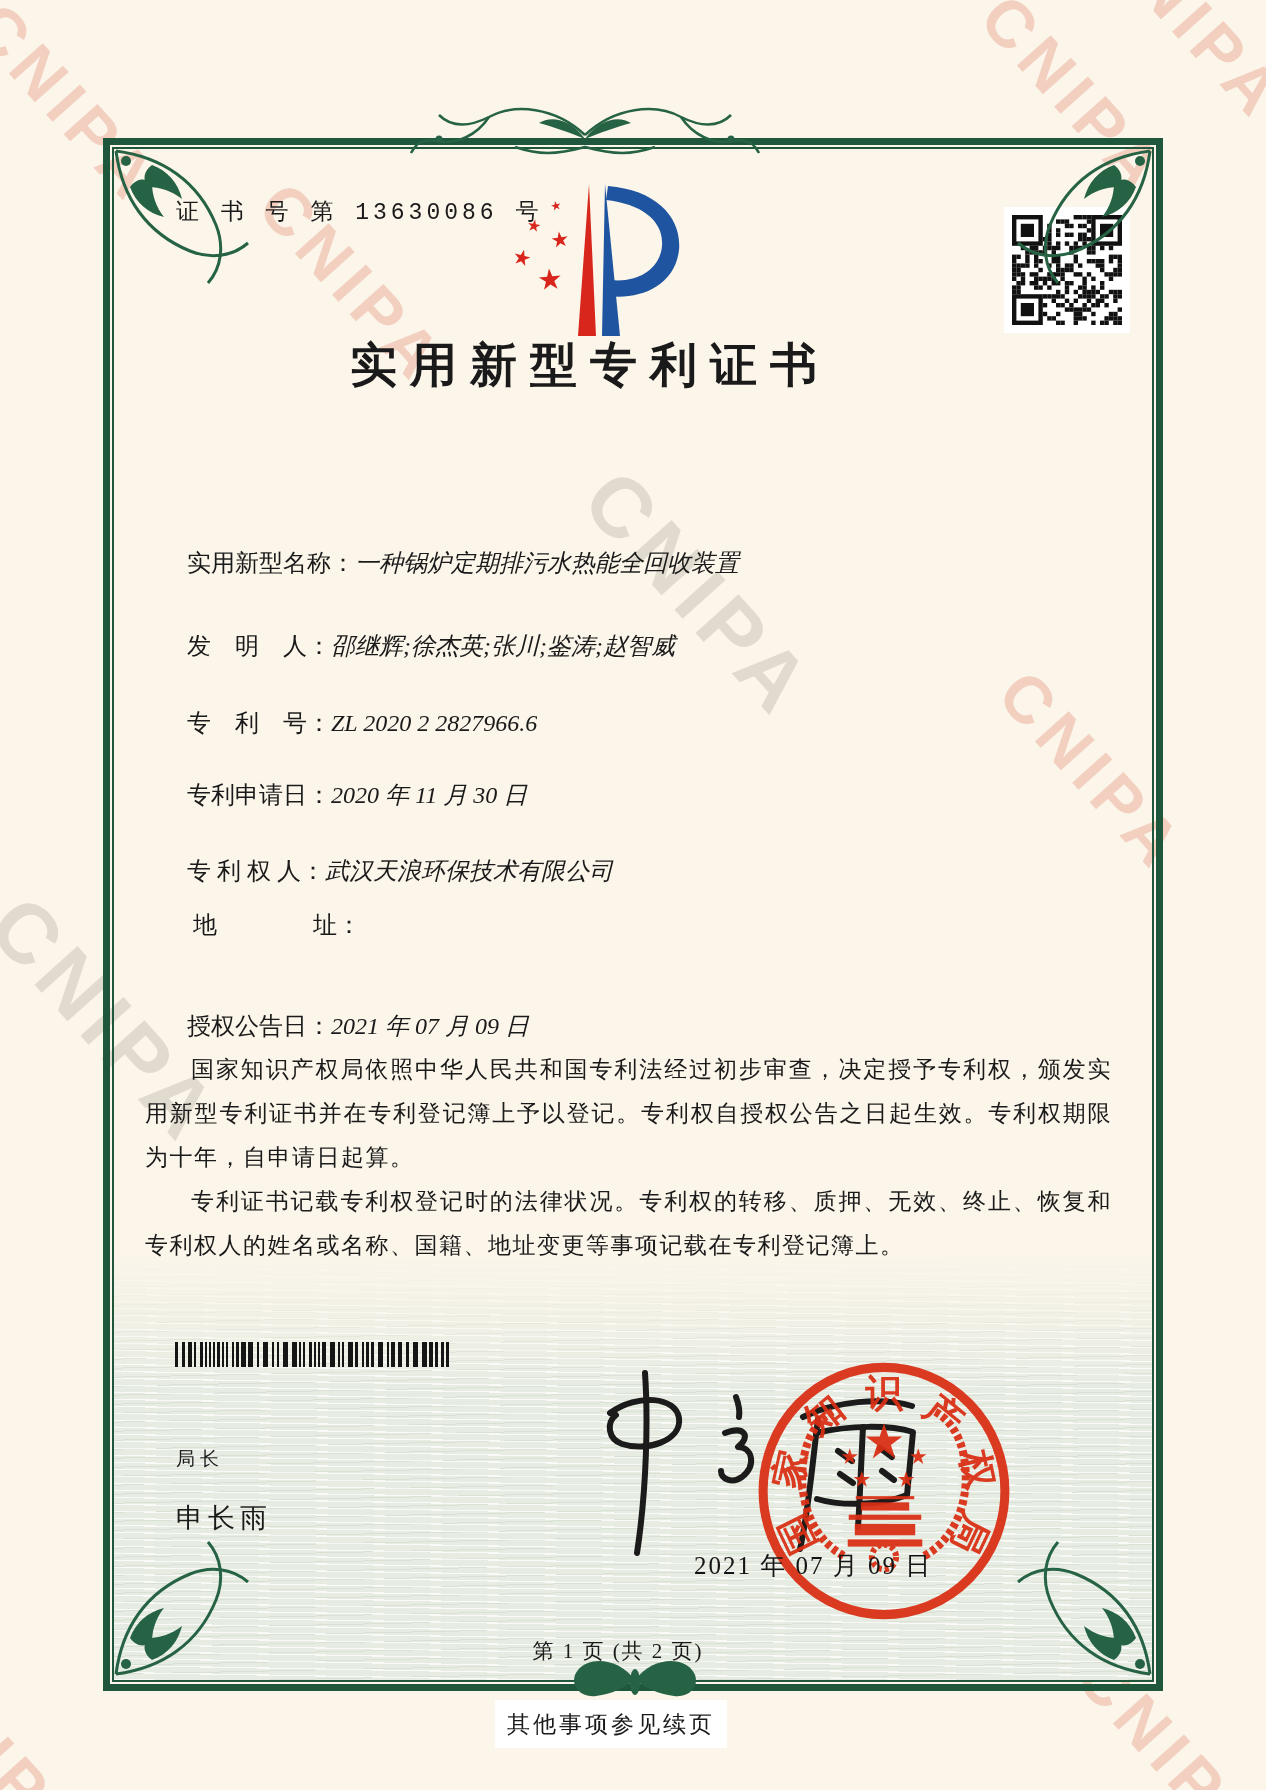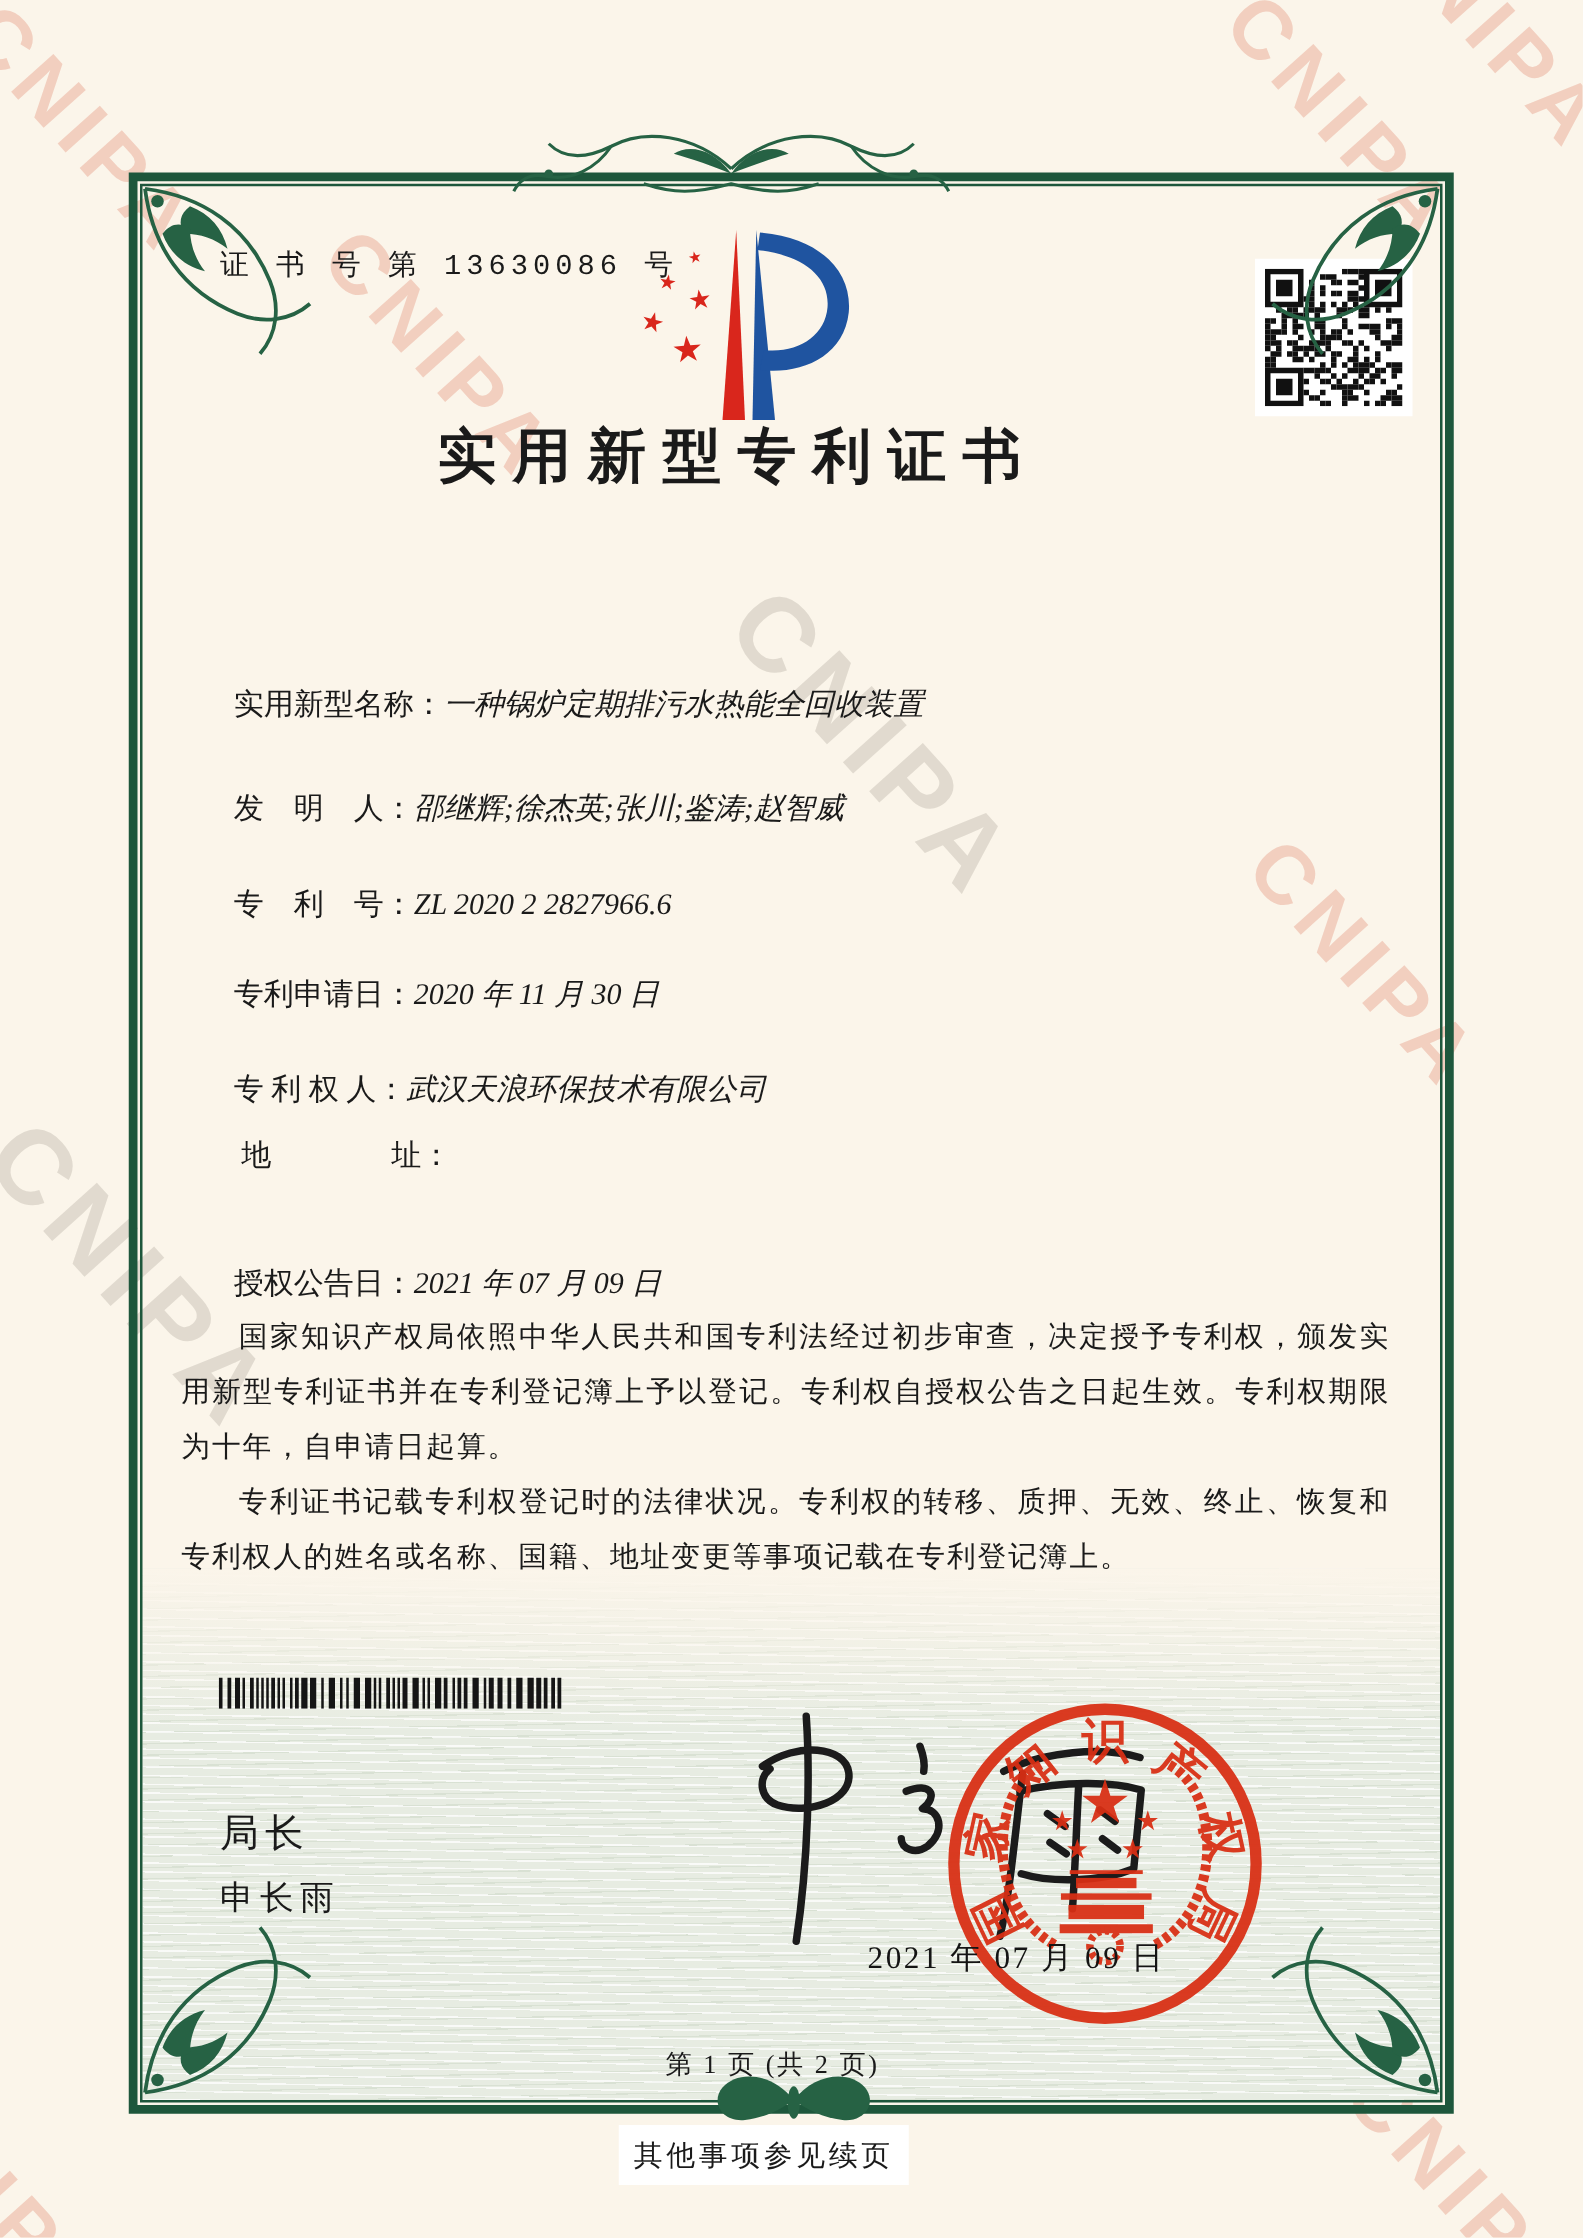--- a/index.html
+++ b/index.html
@@ -56,21 +56,21 @@
     background-image:
       repeating-linear-gradient(1deg, rgba(255,255,255,0.75) 0 1.2px, rgba(255,255,255,0) 1.2px 7px),
       repeating-linear-gradient(-1.2deg, rgba(167,186,160,0.22) 0 1px, rgba(255,255,255,0) 1px 9px);
   }
   .green-sec::before{
     content:"";position:absolute;left:0;top:0;width:100%;height:130px;
     background:linear-gradient(#fbf5ea, rgba(251,245,234,0));
   }
   
   .barcode{position:absolute;left:175px;top:1342px;z-index:2;}
-  .director-title{position:absolute;left:176px;top:1446px;font-family:"Liberation Sans","DejaVu Sans",sans-serif;font-size:31px;font-weight:500;letter-spacing:5px;z-index:2;}
+  .director-title{position:absolute;left:176px;top:1446px;font-family:"Liberation Sans","DejaVu Sans",sans-serif;font-size:19px;font-weight:500;letter-spacing:5px;z-index:2;}
   .director-name{position:absolute;left:176px;top:1500px;font-family:"Liberation Sans","DejaVu Sans",sans-serif;font-size:27px;font-weight:500;letter-spacing:5px;z-index:2;}
   .signature{position:absolute;left:550px;top:1355px;z-index:3;}
   .seal{position:absolute;left:748px;top:1352px;z-index:4;}
   .seal-char{font-family:"Liberation Serif","DejaVu Serif",serif;font-weight:700;font-size:37px;fill:#d92f14;}
   .seal-date{position:absolute;left:694px;top:1549px;font-size:25px;letter-spacing:2px;color:#141414;z-index:5;white-space:pre;}
   .page-ind{position:absolute;left:0;top:1637px;width:1236px;text-align:center;font-size:21px;letter-spacing:2px;z-index:2;}
   .cont-strip{
     position:absolute;left:495px;top:1700px;width:232px;height:48px;background:#ffffff;
     display:flex;align-items:center;justify-content:center;z-index:2;
   }

